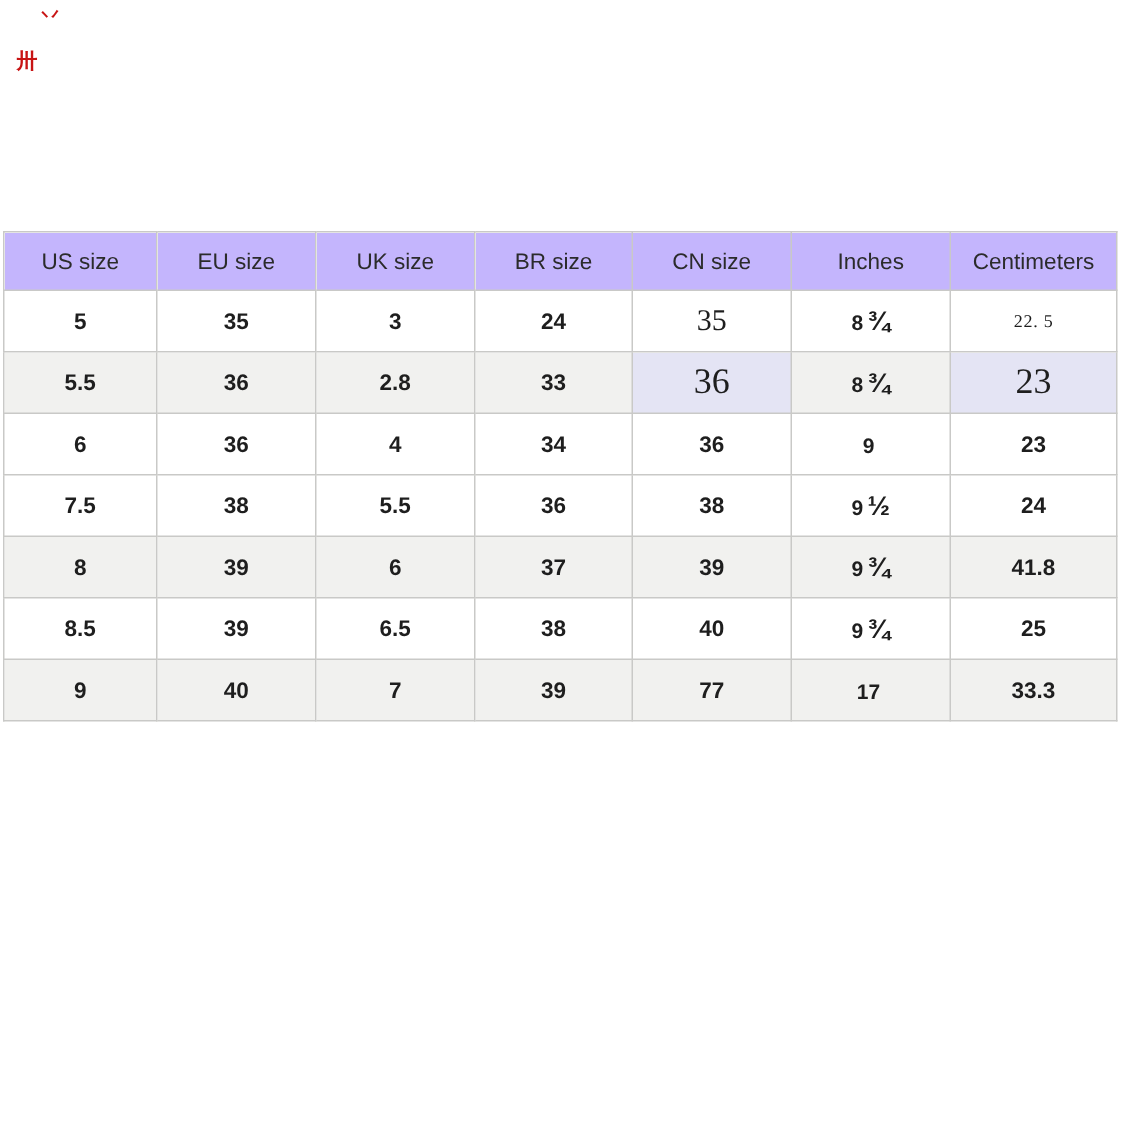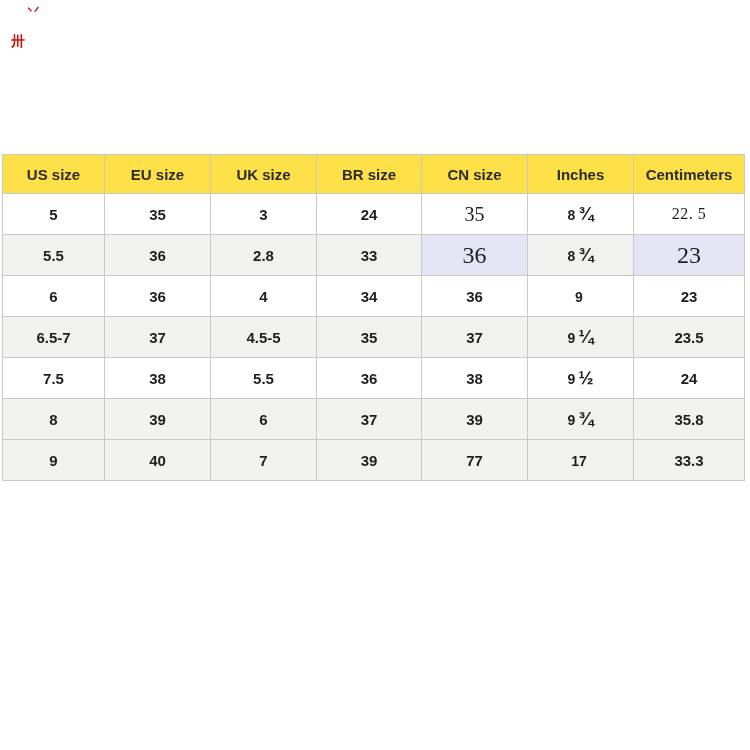--- a/index.html
+++ b/index.html
@@ -32,43 +32,43 @@
   }
   th, td {
     border: 1px solid #c9c9c7;
     text-align: center;
     vertical-align: middle;
     padding: 0;
     overflow: hidden;
   }
   th {
     height: 38px;
-    background: #fde047;
+    background: #c4b5fd;
     font-size: 15px;
-    font-weight: 700;
+    font-weight: 400;
     color: #2b2b2b;
   }
   td {
     height: 40px;
     font-size: 15px;
     font-weight: 700;
     color: #1e1e1e;
     background: #ffffff;
   }
   tr.alt td { background: #f1f1ef; }
 
   td.serif-lg {
     font-family: "Liberation Serif", serif;
     font-weight: 400;
     font-size: 20px;
   }
   td.serif-md {
     font-family: "Liberation Serif", serif;
     font-weight: 400;
-    font-size: 16px;
+    font-size: 12px;
     letter-spacing: 0.5px;
     margin-top: 34px;
   }
   td.serif-xl {
     font-family: "Liberation Serif", serif;
     font-weight: 400;
     font-size: 24px;
   }
   td.hl { background: #e4e4f4 !important; }
 
@@ -129,50 +129,50 @@
       <tr>
         <td>6</td>
         <td>36</td>
         <td>4</td>
         <td>34</td>
         <td>36</td>
         <td><span class="inum">9</span><span class="ifrac"></span></td>
         <td>23</td>
       </tr>
 
-      <tr class="alt">
-        <td>6.5-7</td>
-        <td>37</td>
-        <td>4.5-5</td>
-        <td>35</td>
-        <td>37</td>
-        <td><span class="inum">9</span><span class="ifrac">¼</span></td>
-        <td>23.5</td>
-      </tr>
 
       <tr>
         <td>7.5</td>
         <td>38</td>
         <td>5.5</td>
         <td>36</td>
         <td>38</td>
         <td><span class="inum">9</span><span class="ifrac">½</span></td>
         <td>24</td>
       </tr>
 
       <tr class="alt">
         <td>8</td>
         <td>39</td>
         <td>6</td>
         <td>37</td>
         <td>39</td>
         <td><span class="inum">9</span><span class="ifrac">¾</span></td>
-        <td>35.8</td>
+        <td>41.8</td>
       </tr>
 
+      <tr>
+        <td>8.5</td>
+        <td>39</td>
+        <td>6.5</td>
+        <td>38</td>
+        <td>40</td>
+        <td><span class="inum">9</span><span class="ifrac">¾</span></td>
+        <td>25</td>
+      </tr>
 
       <tr class="alt">
         <td>9</td>
         <td>40</td>
         <td>7</td>
         <td>39</td>
         <td>77</td>
         <td><span class="inum">17</span><span class="ifrac"></span></td>
         <td>33.3</td>
       </tr>

